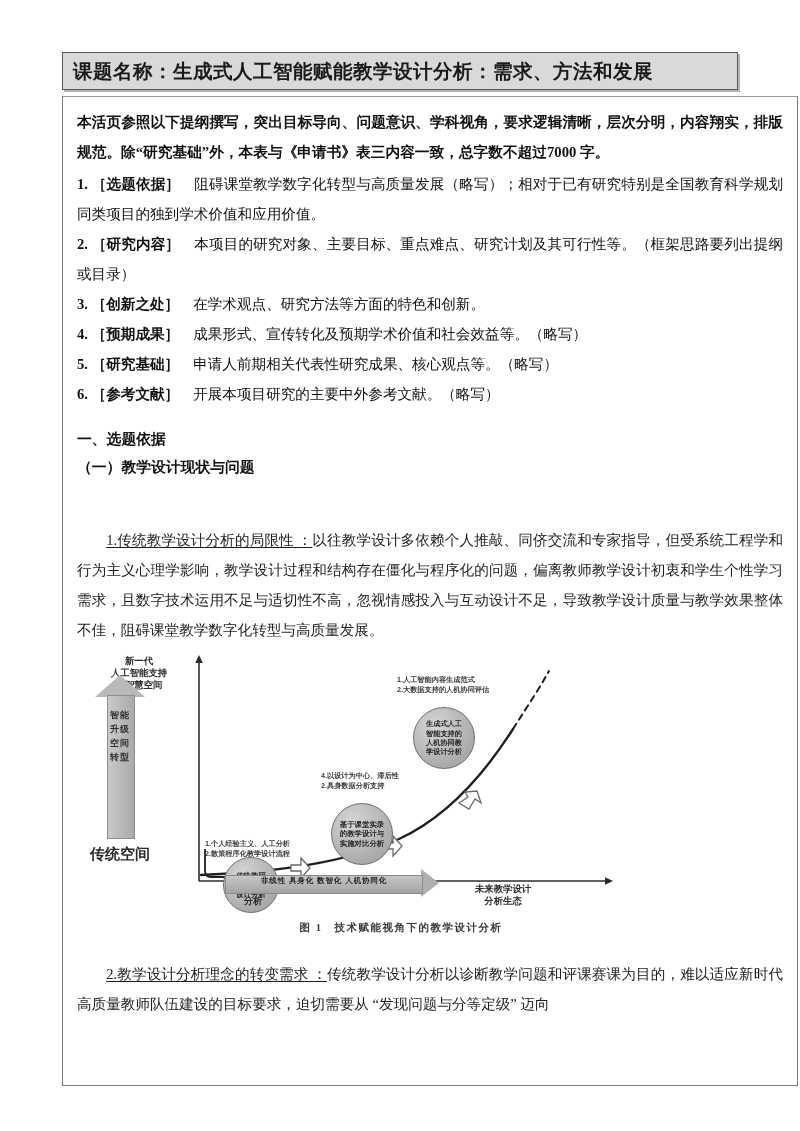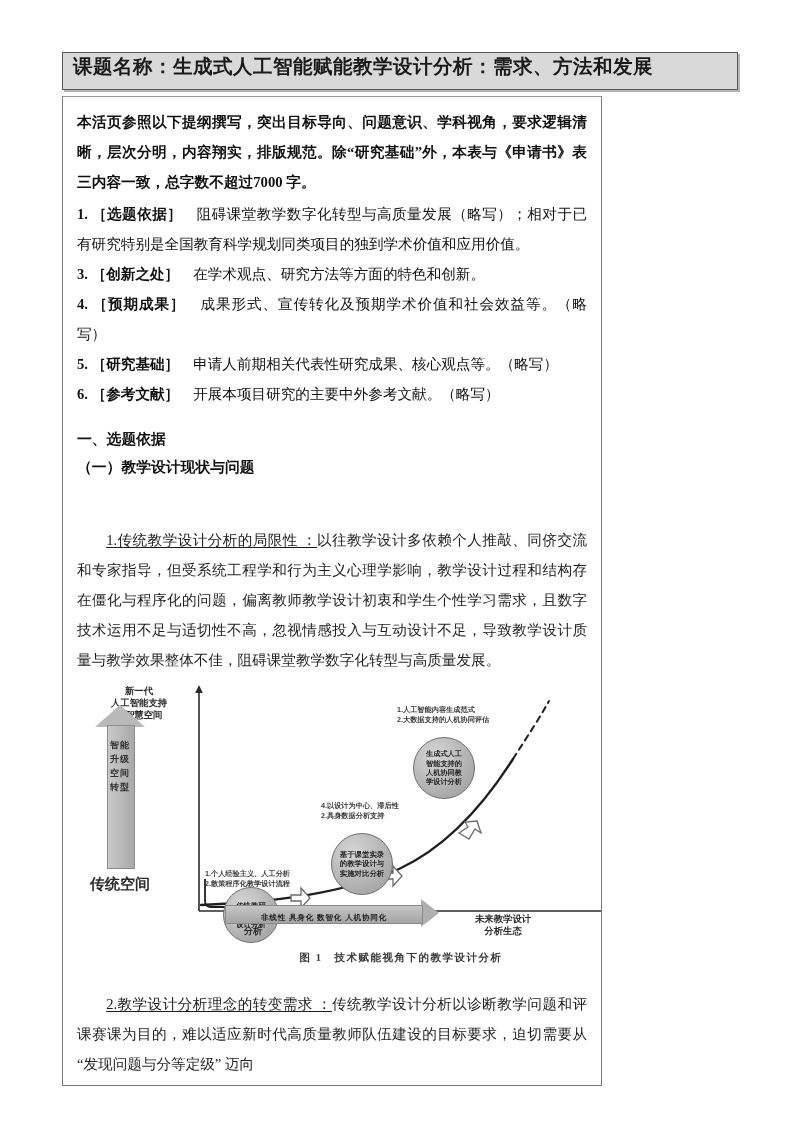--- a/index.html
+++ b/index.html
@@ -27,35 +27,36 @@
     position: absolute;
     left: 62px;
     top: 52px;
     width: 676px;
     height: 38px;
     box-sizing: border-box;
     background: #d9d9d9;
     border: 1px solid #5a5a5a;
     box-shadow: 2px 2px 0 #b4b4b4;
     display: flex;
+    align-items: center;
     padding-left: 10px;
   }
   .title-text {
     font-size: 19.5px;
     font-weight: bold;
     letter-spacing: .5px;
     white-space: nowrap;
     color: #1a1a1a;
   }
   
   .body-frame {
     position: absolute;
     left: 62px;
     top: 96px;
-    width: 540px;
+    width: 736px;
     height: 990px;
     box-sizing: border-box;
     border: 1px solid #7a7a7a;
     border-top: 1px solid #9a9a9a;
     background: #ffffff;
     padding: 10px 14px 0 14px;
     overflow: hidden;
   }
   .para {
     font-size: 14.6px;
@@ -190,21 +191,21 @@
   }
   .hband {
     position: absolute;
     left: 148px;
     top: 222px;
     width: 196px;
     height: 17px;
     background: linear-gradient(180deg, #c6c6c6, #a4a4a4);
     border: 1px solid #8a8a8a;
     display: flex;
-    align-items: flex-end;
+    align-items: flex-start;
     justify-content: center;
   }
   .hband-text {
     font-family: "Liberation Sans", "DejaVu Sans", sans-serif;
     font-size: 7.6px;
     font-weight: bold;
     color: #1f1f1f;
     letter-spacing: .8px;
     white-space: nowrap;
   }
@@ -229,20 +230,24 @@
 
   <div class="body-frame">
 
     <p class="intro">本活页参照以下提纲撰写，突出目标导向、问题意识、学科视角，要求逻辑清晰，层次分明，内容翔实，排版规范。除“研究基础”外，本表与《申请书》表三内容一致，总字数不超过7000 字。</p>
 
     <p class="num-item">
       <span class="tag">1.</span>
       <span class="tag">［选题依据］</span><span class="gap"></span><span>阻碍课堂教学数字化转型与高质量发展（略写）；相对于已有研究特别是全国教育科学规划同类项目的独到学术价值和应用价值。</span>
     </p>
 
+    <p class="num-item">
+      <span class="tag">2.</span>
+      <span class="tag">［研究内容］</span><span class="gap"></span><span>本项目的研究对象、主要目标、重点难点、研究计划及其可行性等。（框架思路要列出提纲或目录）</span>
+    </p>
 
     <p class="num-item">
       <span class="tag">3.</span>
       <span class="tag">［创新之处］</span><span class="gap"></span><span>在学术观点、研究方法等方面的特色和创新。</span>
     </p>
 
     <p class="num-item">
       <span class="tag">4.</span>
       <span class="tag">［预期成果］</span><span class="gap"></span><span>成果形式、宣传转化及预期学术价值和社会效益等。（略写）</span>
     </p>

